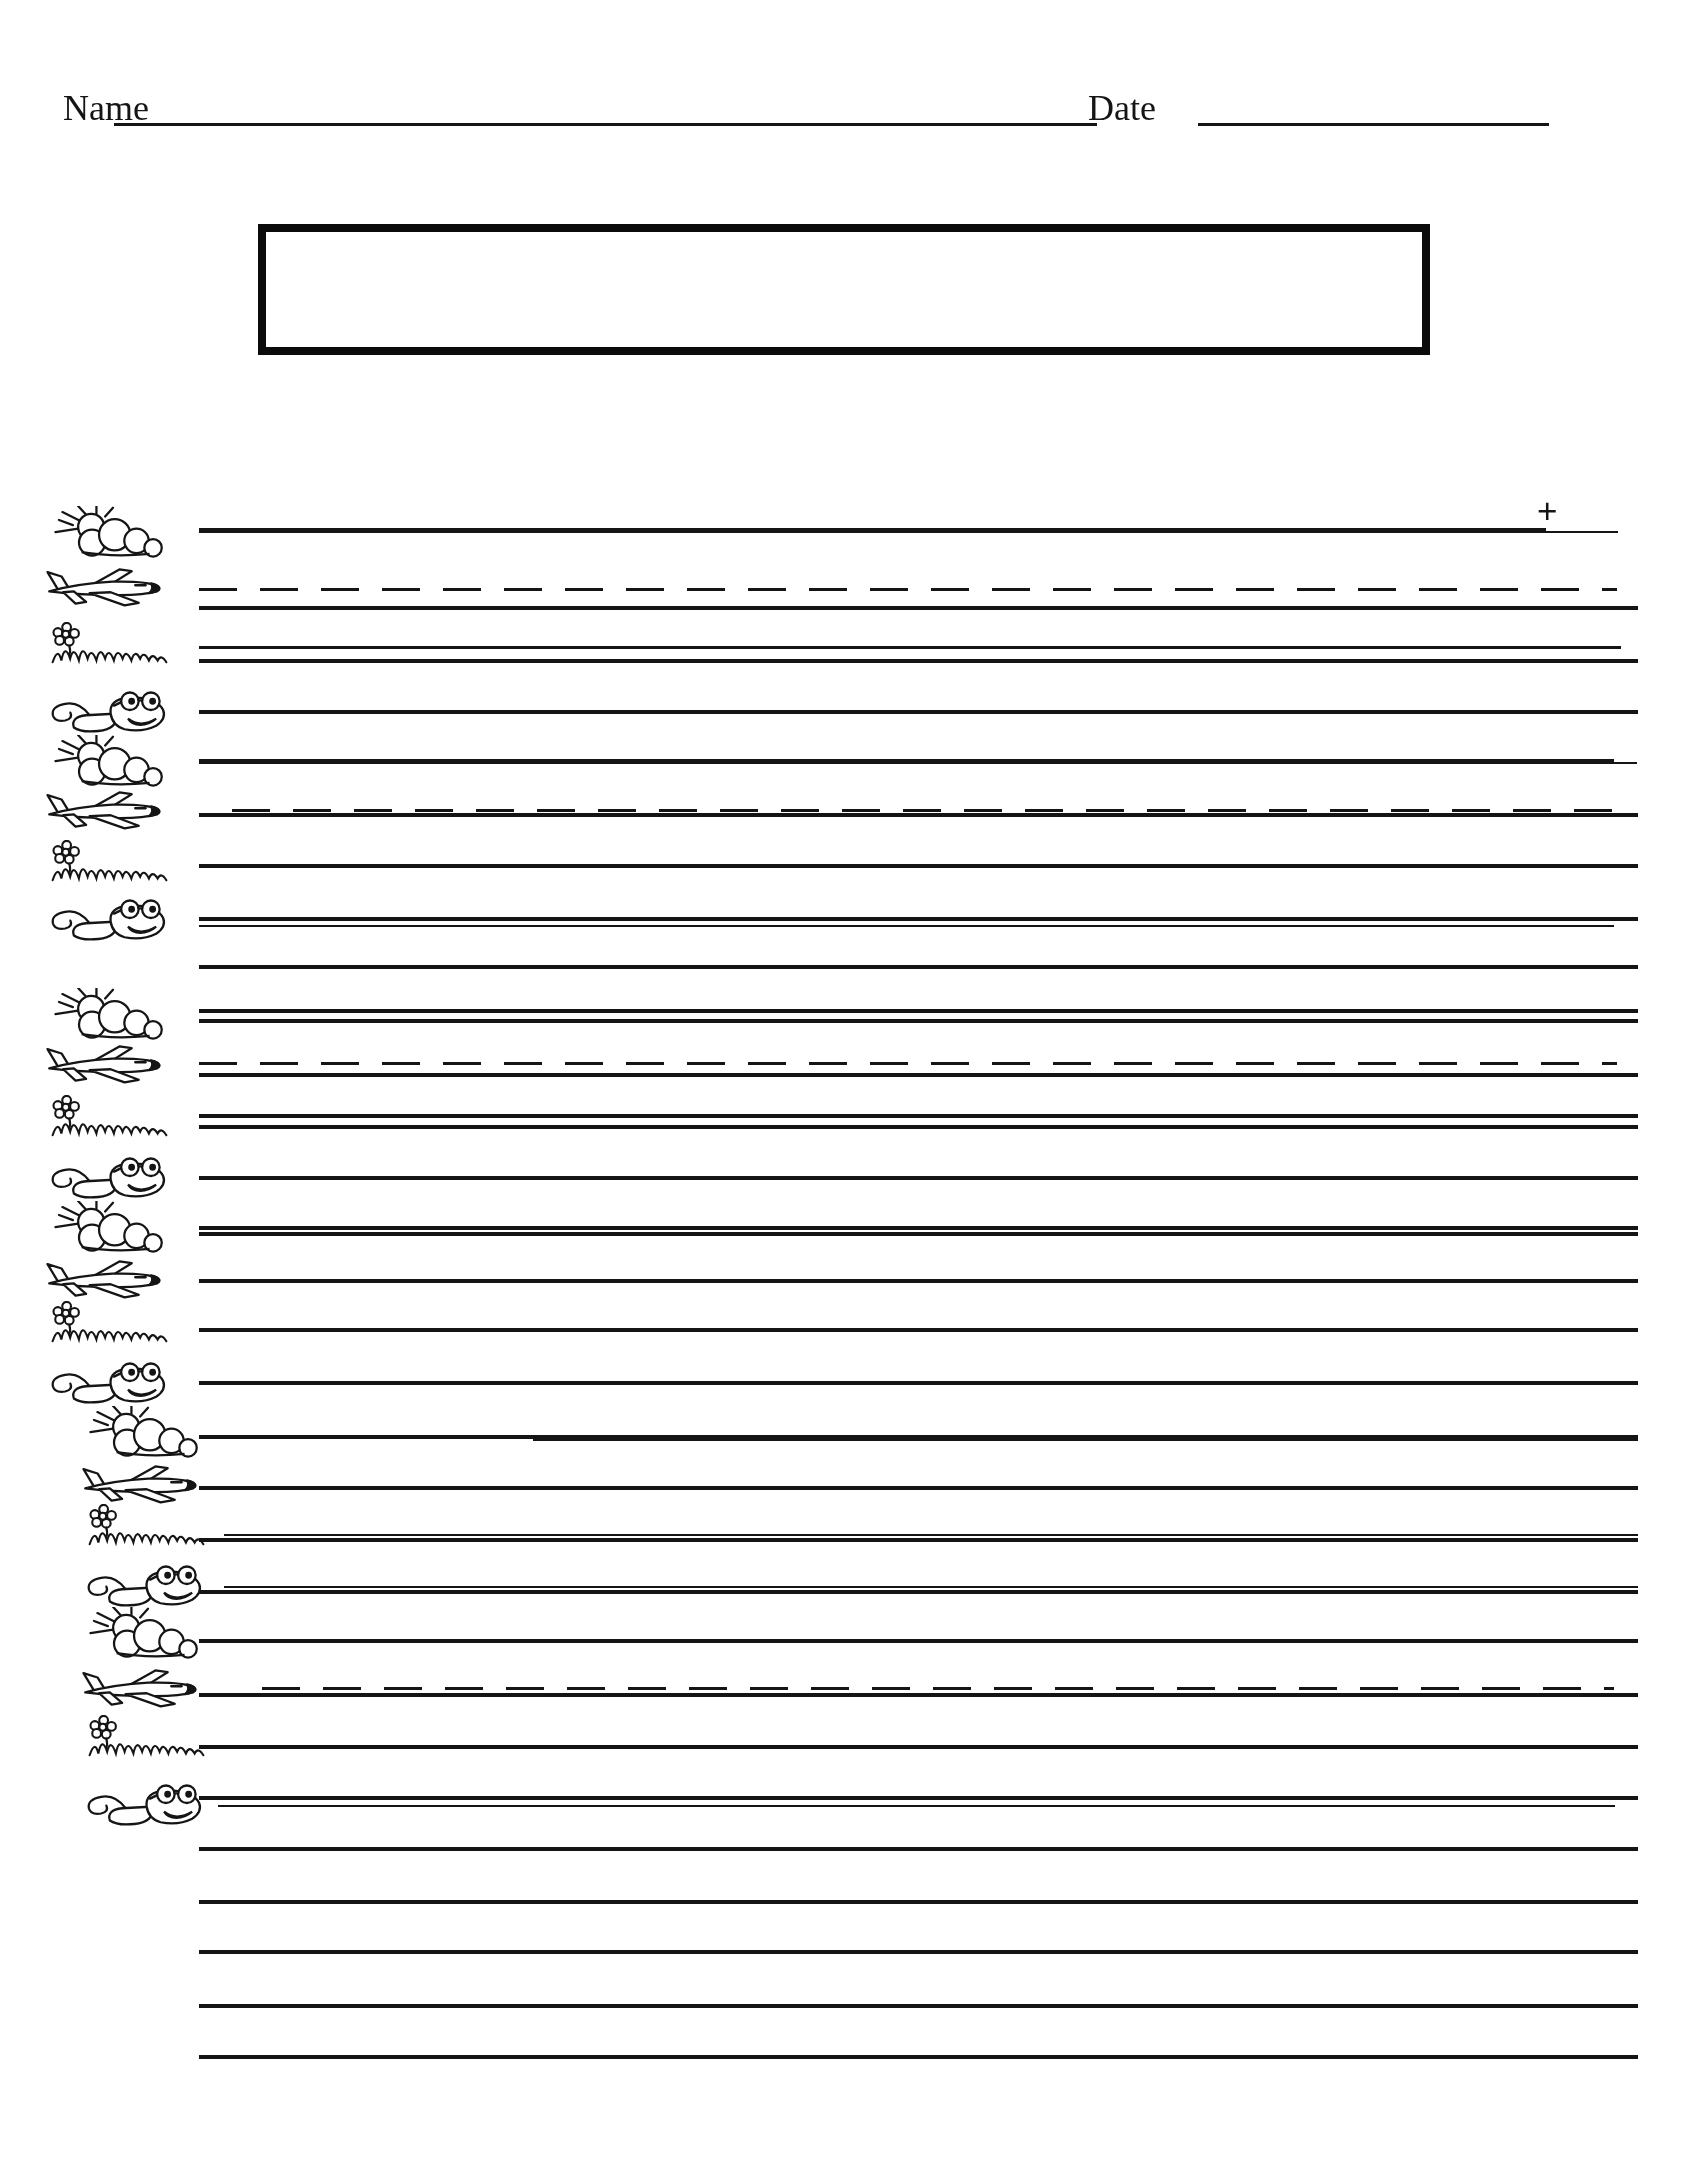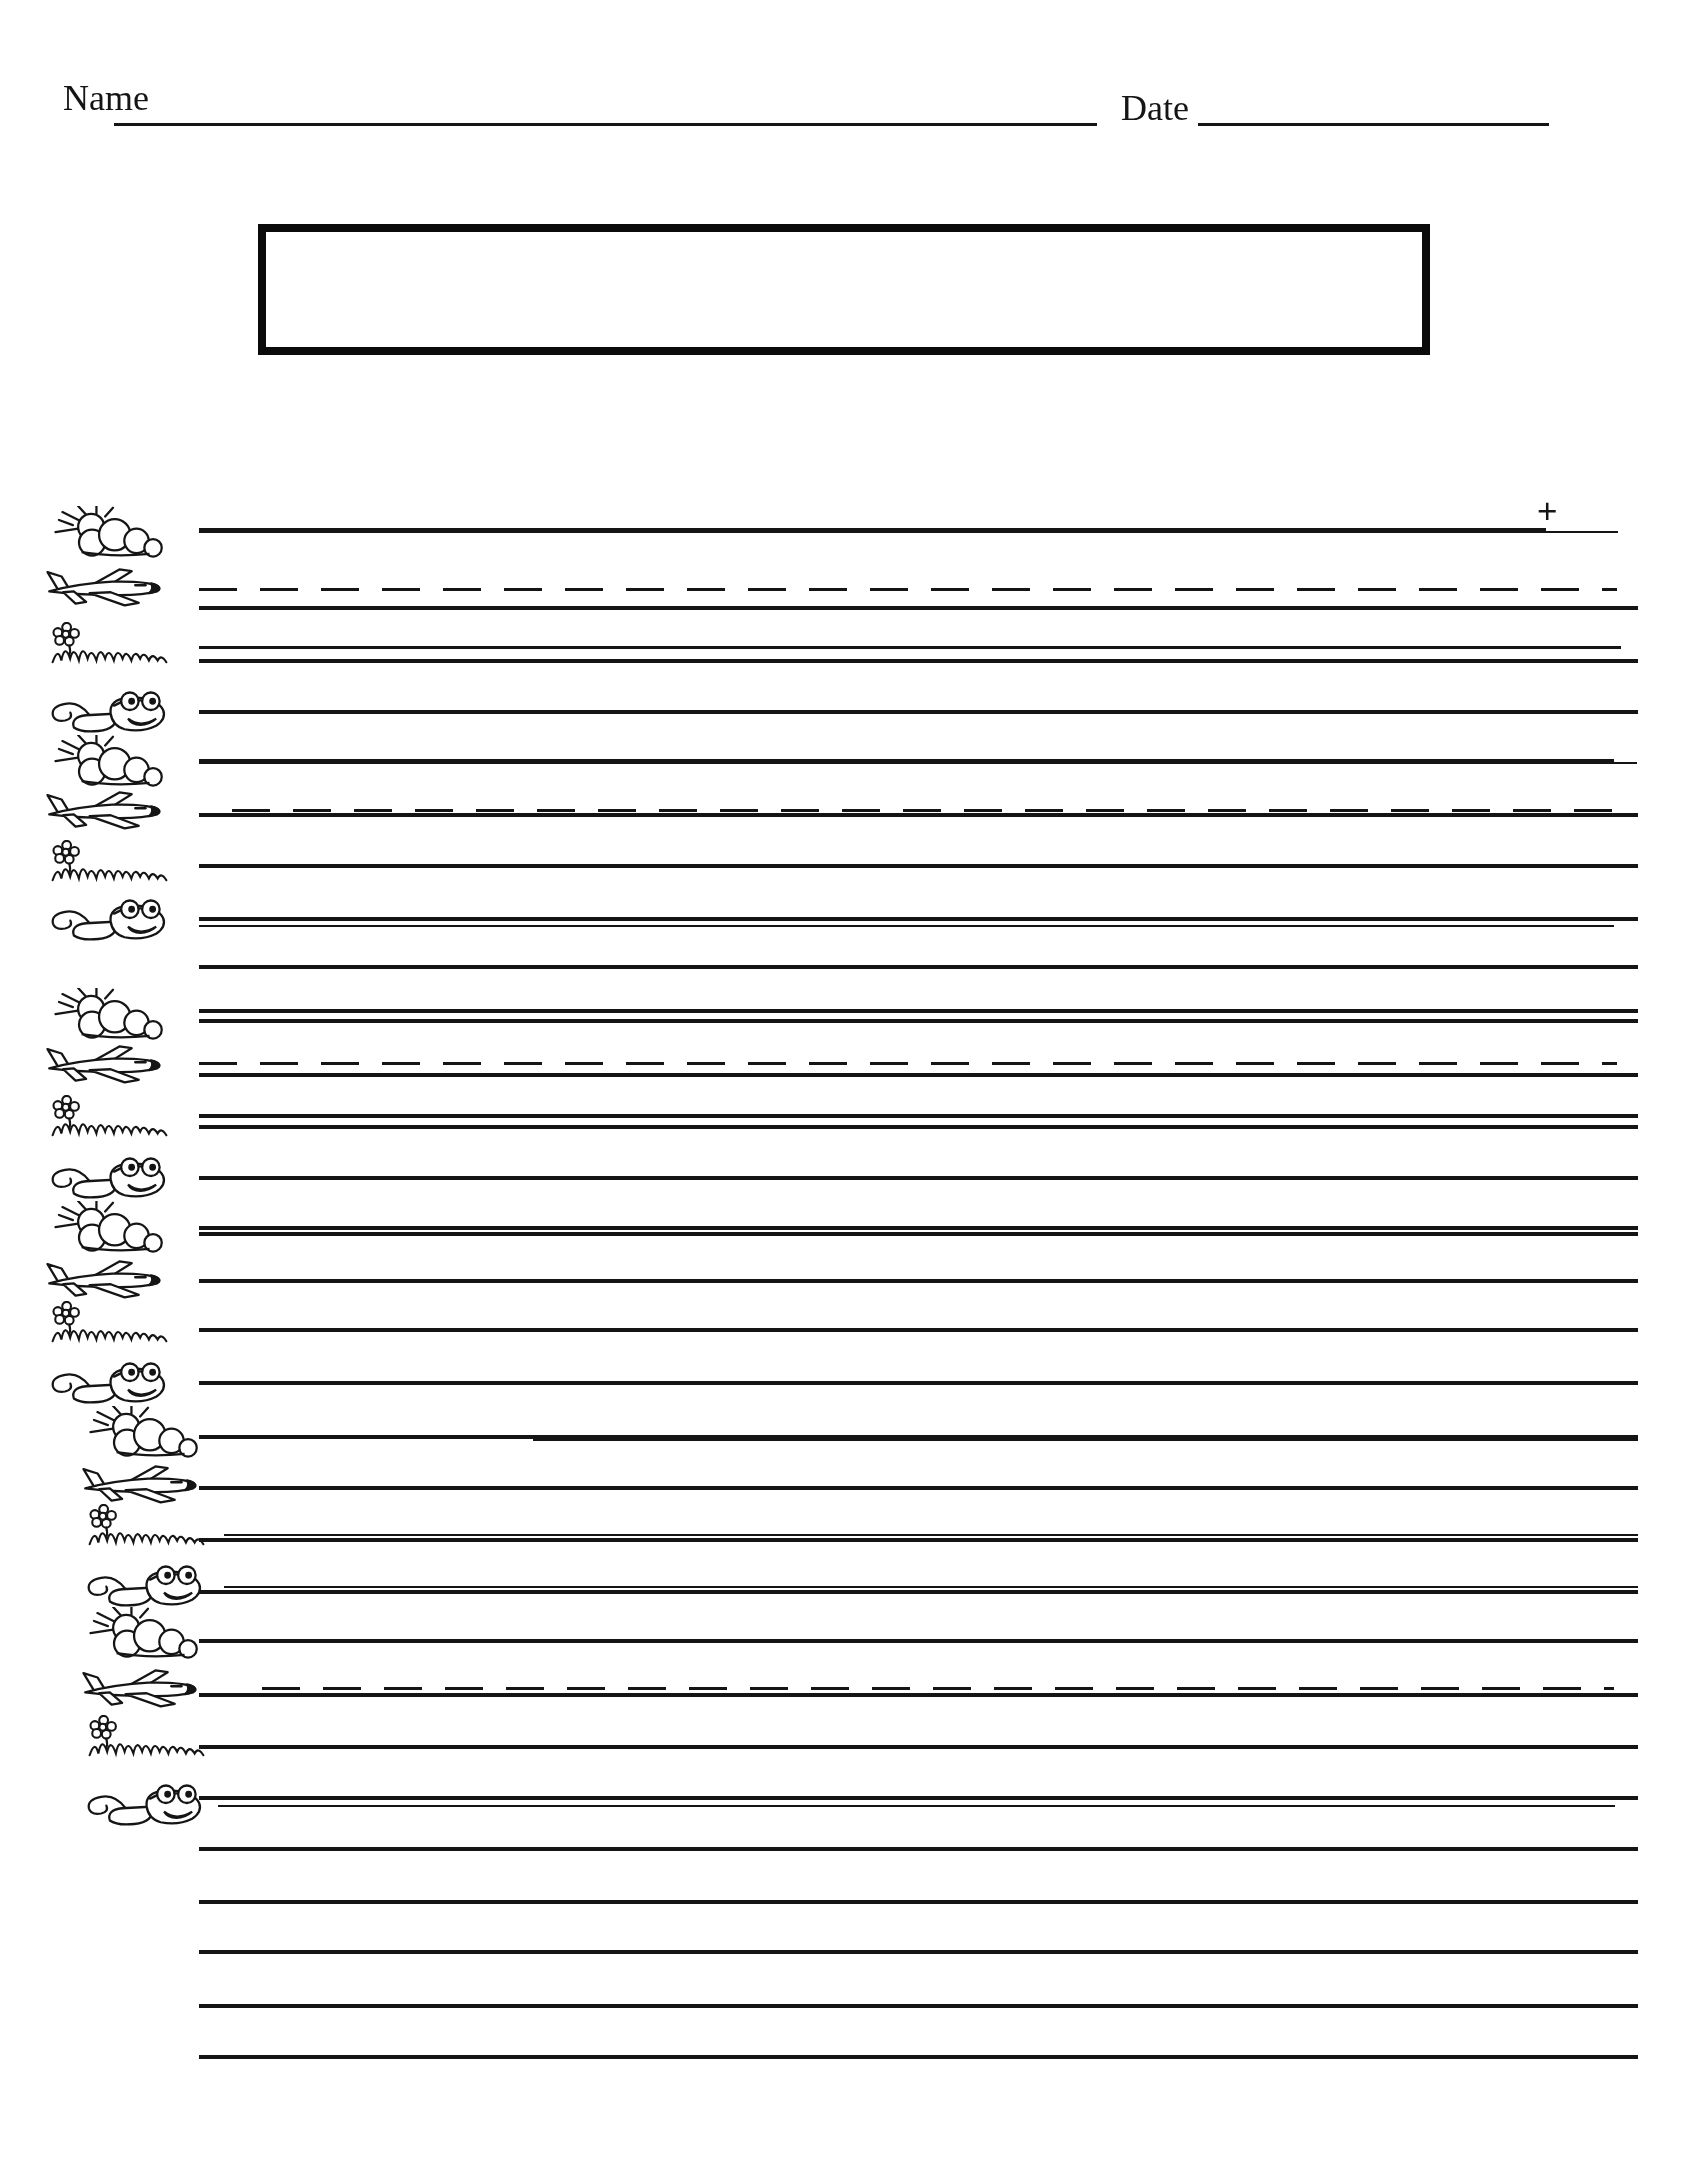--- a/index.html
+++ b/index.html
@@ -100,23 +100,23 @@
         <path d="M108,13 L112,13 M88,15 L80,19" fill="none"></path>
         <circle cx="100" cy="14" r="2.6" fill="#151515"></circle>
         <circle cx="124" cy="14" r="2.6" fill="#151515"></circle>
       </g>
     </symbol>
   </defs>
 </svg>
 
 <div class="page">
 
-  <span class="hdr-label" style="left:63px;top:80px;">Name</span>
+  <span class="hdr-label" style="left:63px;top:90px;">Name</span>
   <div class="hdr-line" style="left:114px;top:123px;width:983px;"></div>
-  <span class="hdr-label" style="left:1121px;top:90px;">Date</span>
+  <span class="hdr-label" style="left:1088px;top:90px;">Date</span>
   <div class="hdr-line" style="left:1198px;top:123px;width:351px;"></div>
 
   <div class="title-box"></div>
 
   <span class="plus">+</span>
 
   <div class="layer">
       <div class="rule" style="left: 199px; width: 1347px; top: 528px; height: 5.2px;"></div>
       <div class="rule" style="left: 1546px; width: 72px; top: 531px; height: 1.7px;"></div>
       <div class="rule dashed" style="left: 199px; width: 1418px; top: 588px; height: 2.6px;"></div>

